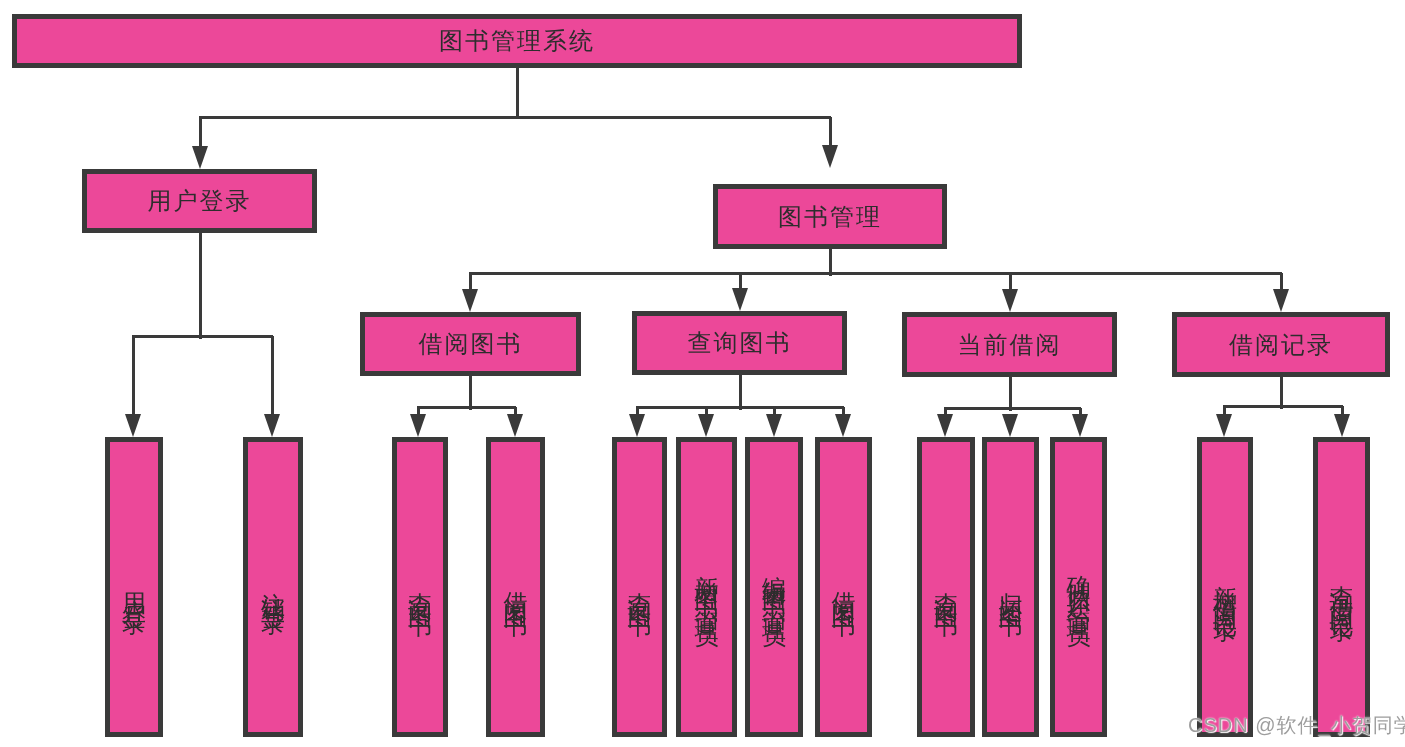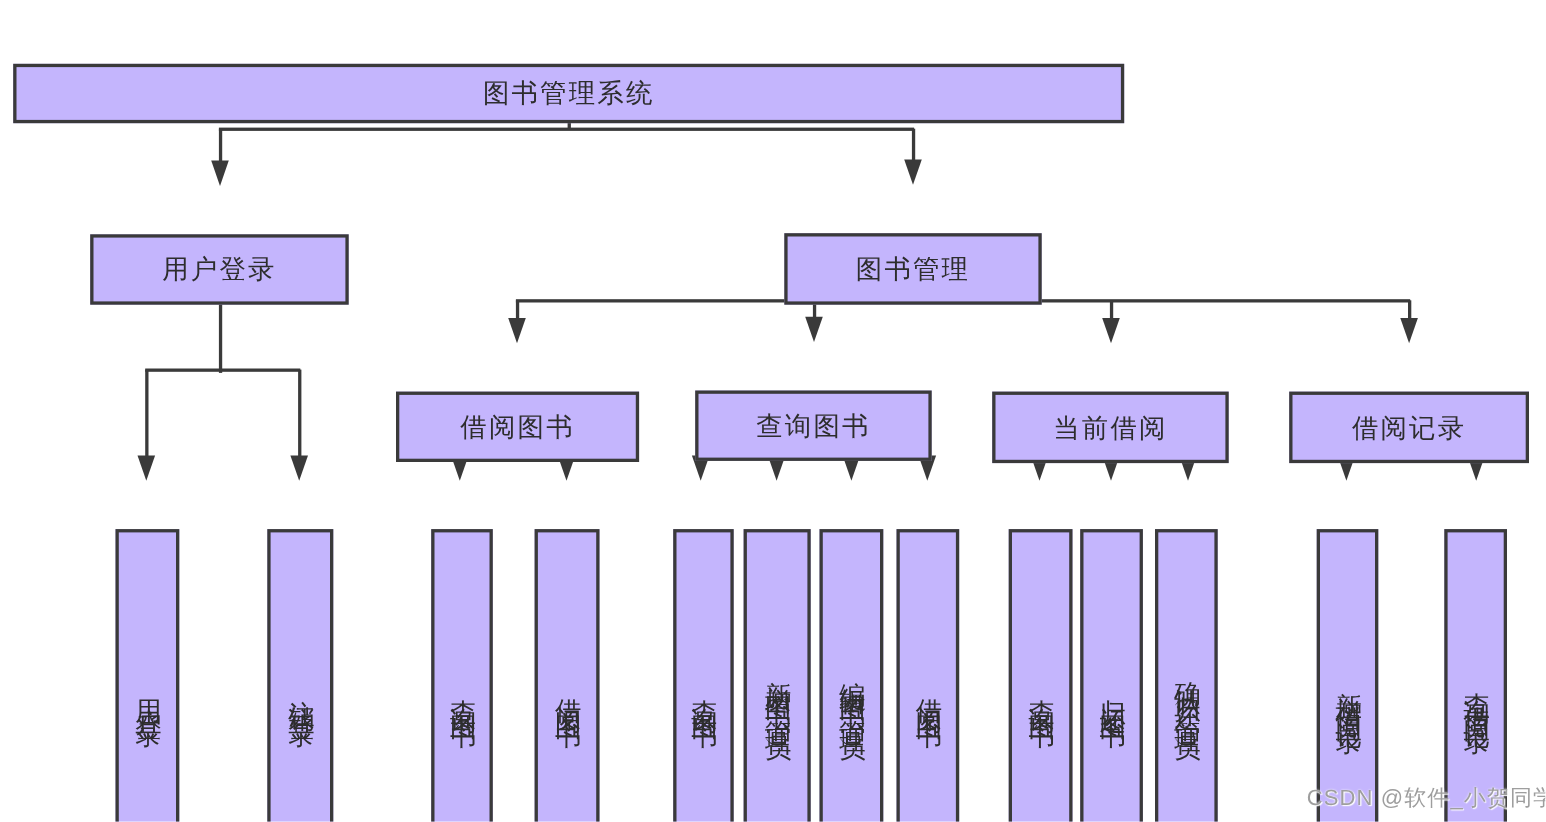--- a/index.html
+++ b/index.html
@@ -11,27 +11,26 @@
     position: relative;
     width: 1405px;
     height: 747px;
     background: #ffffff;
     overflow: hidden;
     font-family: "Liberation Sans", sans-serif;
   }
   .node {
     position: absolute;
     box-sizing: border-box;
-    background: #c4b5fd;
-    border: 3px solid #c2410c;
+    background: #ec4899;
+    border: 5px solid #c2410c;
     display: flex;
     align-items: center;
     justify-content: center;
     color: #2d2d2d;
-    margin-top: 44px;
   }
   .node-h {
     font-size: 24px;
     letter-spacing: 2px;
     white-space: nowrap;
   }
   .node-v {
     font-size: 24px;
   }
   .node-v .lbl {
@@ -121,21 +120,21 @@
     <div class="arrow" style="left: 1002px; top: 414px;"></div>
     <div class="arrow" style="left: 1072px; top: 414px;"></div>
     <div class="arrow" style="left: 1216px; top: 414px;"></div>
     <div class="arrow" style="left: 1334px; top: 414px;"></div>
     <div class="node node-h" style="left: 12px; top: 14px; width: 1010px; height: 54px; border-color: rgb(58, 58, 58); color: rgb(45, 45, 45);">
       <span class="lbl">图书管理系统</span>
     </div>
     <div class="node node-h" style="left: 82px; top: 169px; width: 235px; height: 64px; border-color: rgb(58, 58, 58); color: rgb(45, 45, 45);">
       <span class="lbl">用户登录</span>
     </div>
-    <div class="node node-h" style="left: 713px; top: 168px; width: 234px; height: 65px; border-color: rgb(58, 58, 58); color: rgb(45, 45, 45);">
+    <div class="node node-h" style="left: 713px; top: 184px; width: 234px; height: 65px; border-color: rgb(58, 58, 58); color: rgb(45, 45, 45);">
       <span class="lbl">图书管理</span>
     </div>
     <div class="node node-h" style="left: 360px; top: 312px; width: 221px; height: 64px; border-color: rgb(58, 58, 58); color: rgb(45, 45, 45);">
       <span class="lbl">借阅图书</span>
     </div>
     <div class="node node-h" style="left: 632px; top: 311px; width: 215px; height: 64px; border-color: rgb(58, 58, 58); color: rgb(45, 45, 45);">
       <span class="lbl">查询图书</span>
     </div>
     <div class="node node-h" style="left: 902px; top: 312px; width: 215px; height: 65px; border-color: rgb(58, 58, 58); color: rgb(45, 45, 45); align-items: center;">
       <span class="lbl">当前借阅</span>

